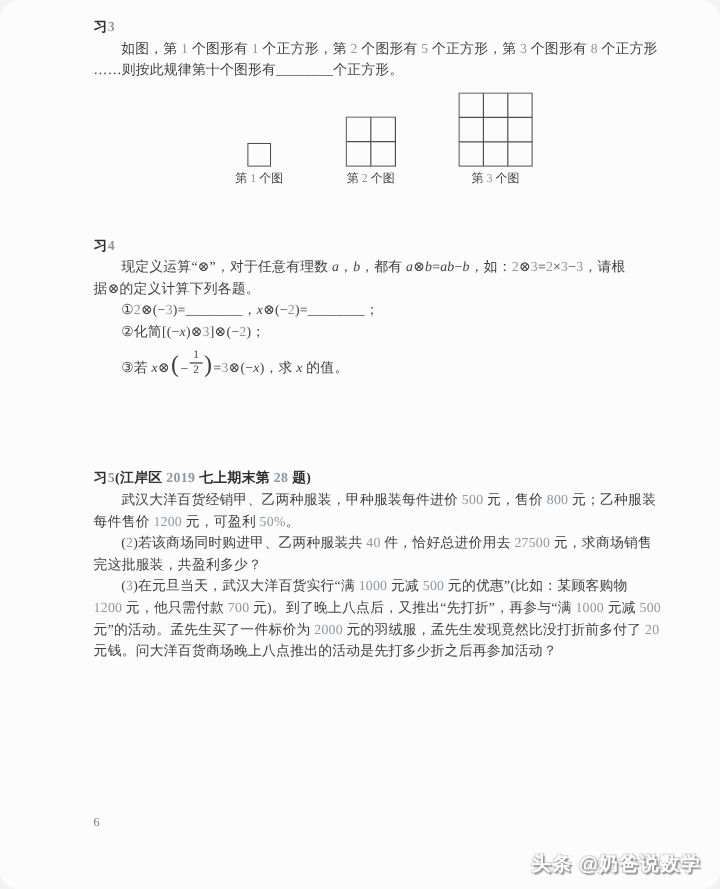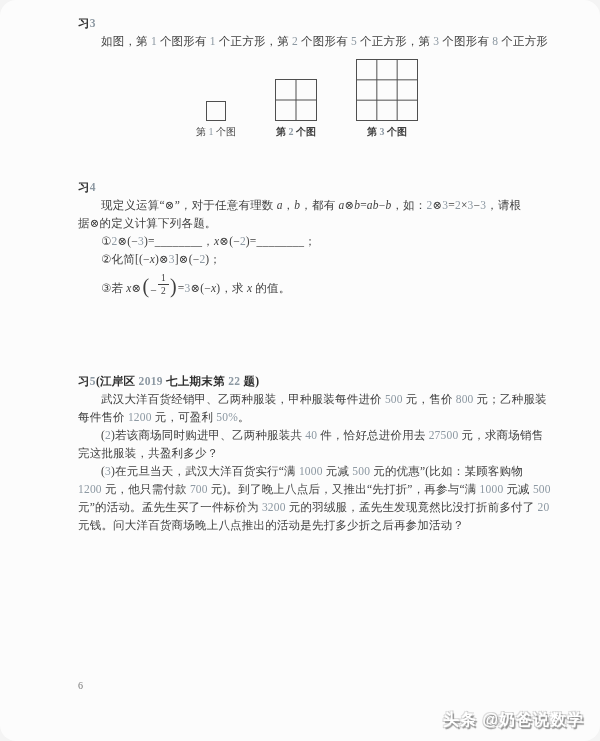--- a/index.html
+++ b/index.html
@@ -46,21 +46,21 @@
     margin-top:6px;
     height:84px;
     text-align:right;
   }
   .fig{
     display:flex;
     flex-direction:column;
     align-items:center;
     justify-content:flex-end;
   }
-  .fig + .fig{margin-left:39px;font-weight:bold;}
+  .fig + .fig{margin-left:52px;}
   .fig-label{
     font-size:10px;
     line-height:16px;
     margin-top:3px;
     white-space:nowrap;
     color:#3f3f3f;
   }
   
   .sec-ex4{margin-top:38px;}
   .sec-ex5{margin-top:76px;}
@@ -114,20 +114,21 @@
 </head>
 <body>
 
 <div class="page">
   <div class="content">
 
     <div class="sec-ex3">
       <div class="section-heading">习<span class="num">3</span></div>
       <div>
           <div class="line indent">如图，第 <span class="num">1</span> 个图形有 <span class="num">1</span> 个正方形，第 <span class="num">2</span> 个图形有 <span class="num">5</span> 个正方形，第 <span class="num">3</span> 个图形有 <span class="num">8</span> 个正方形</div>
+          <div class="line">……则按此规律第十个图形有________个正方形。</div>
         </div>
       <div class="figure-row">
           <div class="fig">
             <svg width="20" height="20">
               <rect x="0.5" y="0.5" width="19" height="19" fill="none" stroke="#4f4f4f" stroke-width="1"></rect>
             </svg>
             <div class="fig-label">第 <span class="num">1</span> 个图</div>
           </div>
           <div class="fig">
             <svg width="42" height="42">
@@ -165,29 +166,29 @@
           <span class="frac">
             <span class="fn">1</span>
             <span class="fd">2</span>
           </span>
           <span class="bigp">)</span>
           <span>=<span class="num">3</span>⊗(−<i class="mvar">x</i>)，求 <i class="mvar">x</i> 的值。</span>
       </div>
     </div>
 
     <div class="sec-ex5">
-      <div class="section-heading">习<span class="num">5</span>(江岸区 <span class="num">2019</span> 七上期末第 <span class="num">22</span> 题)</div>
+      <div class="section-heading">习<span class="num">5</span>(江岸区 <span class="num">2019</span> 七上期末第 <span class="num">28</span> 题)</div>
       <div>
           <div class="line indent">武汉大洋百货经销甲、乙两种服装，甲种服装每件进价 <span class="num">500</span> 元，售价 <span class="num">800</span> 元；乙种服装</div>
           <div class="line">每件售价 <span class="num">1200</span> 元，可盈利 <span class="num">50%</span>。</div>
           <div class="line indent">(<span class="num">2</span>)若该商场同时购进甲、乙两种服装共 <span class="num">40</span> 件，恰好总进价用去 <span class="num">27500</span> 元，求商场销售</div>
           <div class="line">完这批服装，共盈利多少？</div>
           <div class="line indent">(<span class="num">3</span>)在元旦当天，武汉大洋百货实行“满 <span class="num">1000</span> 元减 <span class="num">500</span> 元的优惠”(比如：某顾客购物</div>
           <div class="line"><span class="num">1200</span> 元，他只需付款 <span class="num">700</span> 元)。到了晚上八点后，又推出“先打折”，再参与“满 <span class="num">1000</span> 元减 <span class="num">500</span></div>
-          <div class="line">元”的活动。孟先生买了一件标价为 <span class="num">3200</span> 元的羽绒服，孟先生发现竟然比没打折前多付了 <span class="num">20</span></div>
+          <div class="line">元”的活动。孟先生买了一件标价为 <span class="num">2000</span> 元的羽绒服，孟先生发现竟然比没打折前多付了 <span class="num">20</span></div>
           <div class="line">元钱。问大洋百货商场晚上八点推出的活动是先打多少折之后再参加活动？</div>
         </div>
     </div>
 
   </div>
 
   <div class="page-number">6</div>
 
   <div class="watermark">头条 @奶爸说数学</div>
 </div>

